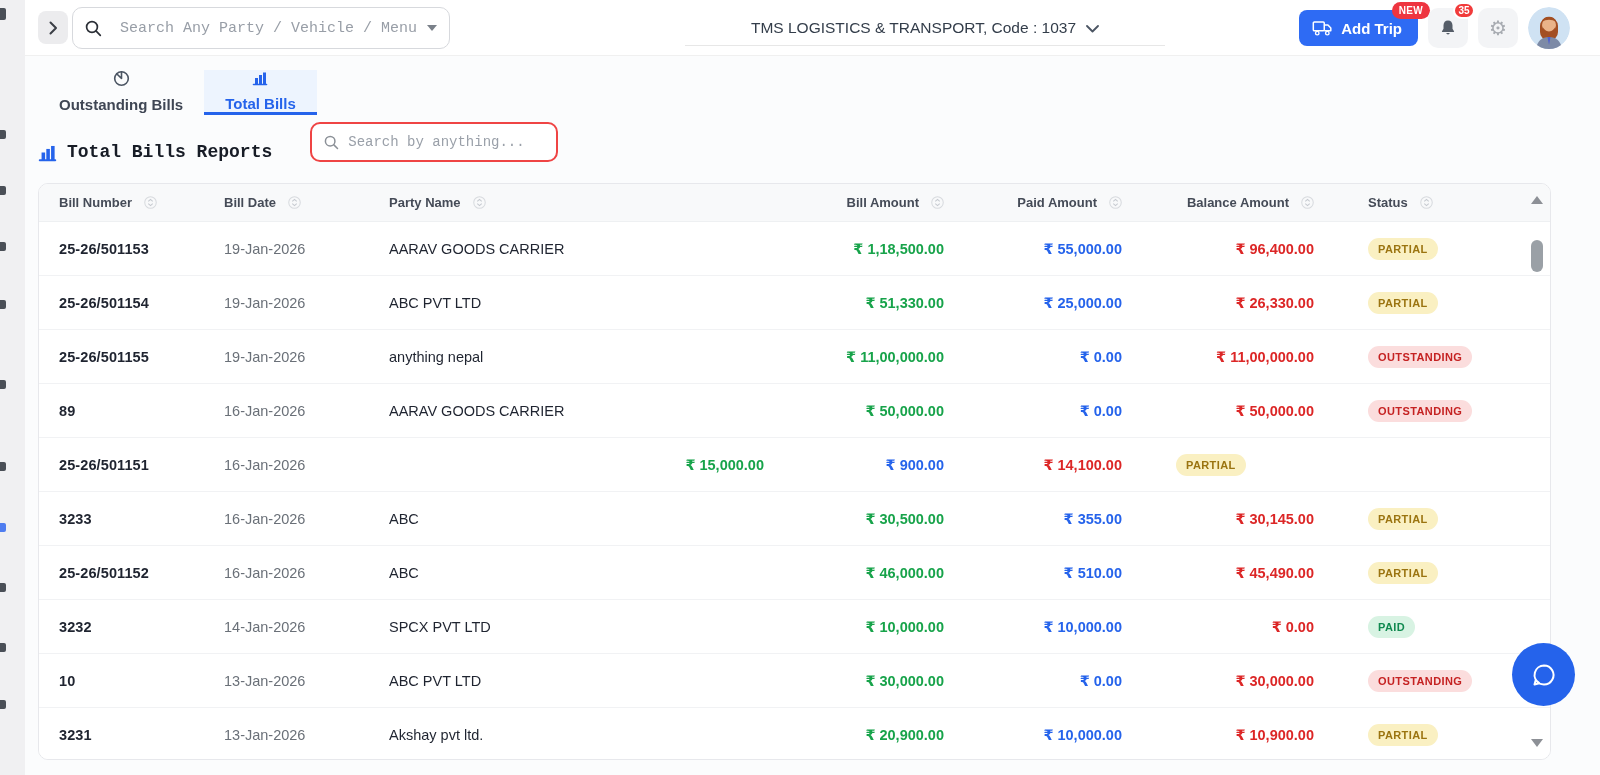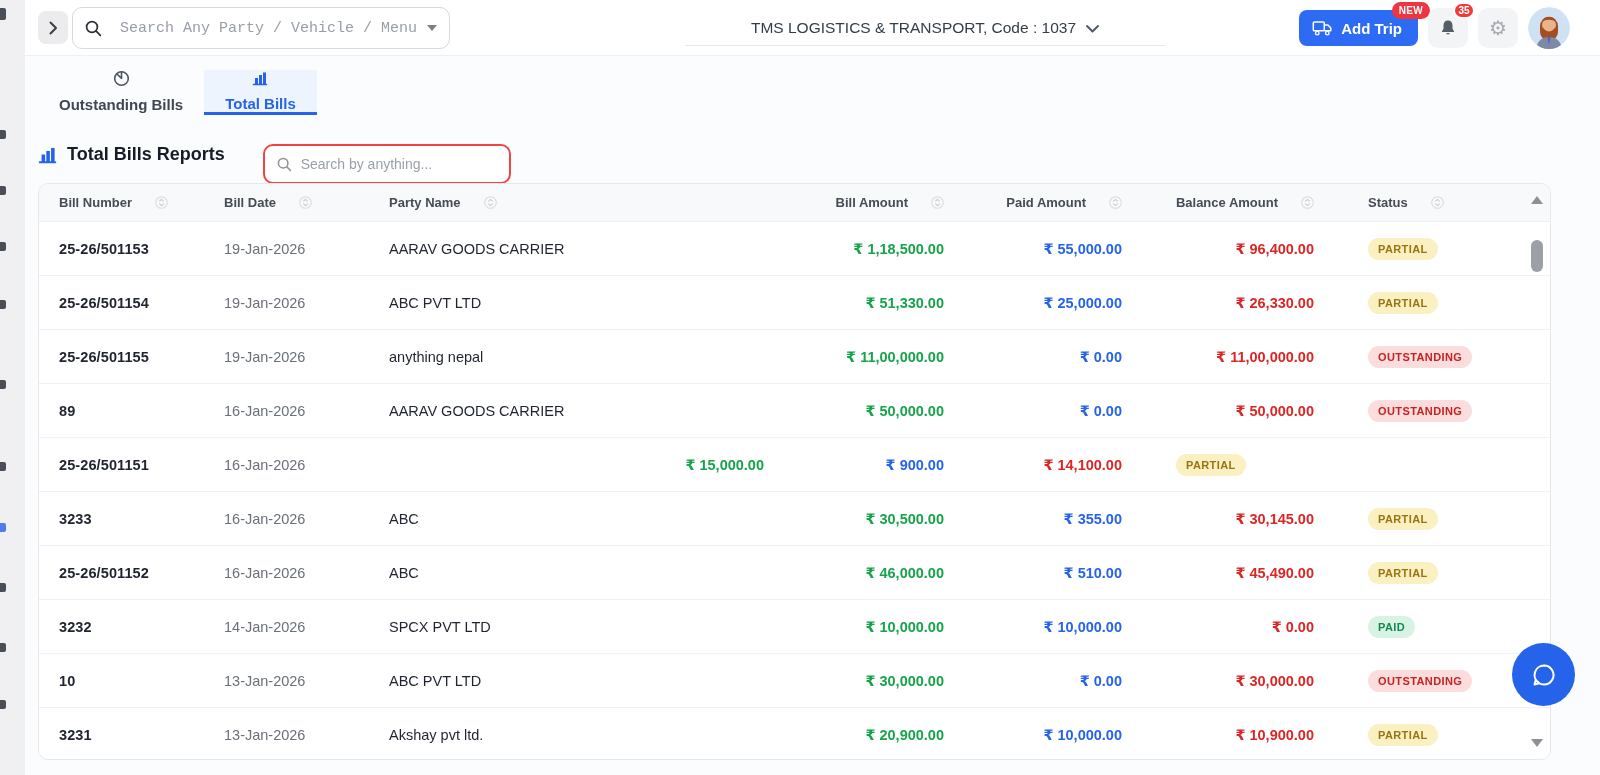--- a/index.html
+++ b/index.html
@@ -32,33 +32,33 @@
   .gear { font-size:20px; color:#a7abb1; line-height:1; }
   .avatar { width:42px; height:42px; border-radius:50%; overflow:hidden; cursor:pointer; flex:0 0 auto; }
 
   
   .tabbar { position:absolute; left:38px; top:70px; display:flex; z-index:1; }
   .tab { height:45px; display:flex; align-items:center; gap:9px; padding:0 21px; font-size:15px; font-weight:600; color:#3f4654; cursor:pointer; border-bottom:3px solid transparent;flex-direction:column; }
   .tab svg { flex:0 0 auto; }
   .tab.active { color:#2563eb; background:#edf4fe; border-bottom:3px solid #2563eb; }
 
   
-  .report-head { position:absolute; left:38px; top:144px; width:1513px; height:44px; display:flex; align-items:flex-start; }
+  .report-head { position:absolute; left:38px; top:118px; width:1513px; height:44px; display:flex; align-items:flex-end;font-family:Liberation Mono, monospace; }
   .report-title { display:flex; align-items:center; gap:10px; font-size:18px; font-weight:bold; color:#171c26; }
   .report-search { margin-left:38px; width:248px; height:40px; border:2px solid #ef4444; border-radius:10px; background:#fff; display:flex; align-items:center; padding:0 12px; }
   .report-search input { flex:1; border:none; outline:none; font-size:14px; color:#3b3f46; margin-left:9px; font-family:inherit; }
   .report-search input::placeholder { color:#9aa0a9; }
   .report-actions { margin-left:auto; display:flex; gap:10px; }
   .ghost-btn { height:33px; background:#fff; border:1px solid #e1e3e8; border-radius:8px; font-size:13.5px; color:#374151; display:flex; align-items:center; gap:7px; padding:0 13px; cursor:pointer; font-family:inherit; }
 
   
   .table-card { position:absolute; left:38px; top:183px; width:1513px; height:577px; background:#fff; border:1px solid #e7e8ec; border-radius:10px; overflow:hidden; }
   .tgrid { display:grid; grid-template-columns:165px 165px 1fr 180px 178px 192px 210px; align-items:center; padding-left:20px; padding-right:26px; }
   .thead { height:38px; background:#f8f9fa; border-bottom:1px solid #eef0f2; }
-  .th { display:flex; align-items:center; gap:23px; font-size:13px; font-weight:600; color:#454b57; cursor:pointer; }
+  .th { display:flex; align-items:center; gap:12px; font-size:13px; font-weight:600; color:#454b57; cursor:pointer; }
   .th.num { justify-content:flex-end; }
   .th.status-col { padding-left:54px; }
   .trow { height:54px; border-bottom:1px solid #f1f2f4; background:#fff; }
   .cell { font-size:14.5px; color:#1f2430; }
   .cell.billno { font-weight:600; letter-spacing:.1px; }
   .cell.date { color:#6a7078; }
   .cell.num { text-align:right; font-weight:600; }
   .cell.green { color:#17a34a; }
   .cell.blue { color:#2563eb; }
   .cell.red { color:#dc2626; }

